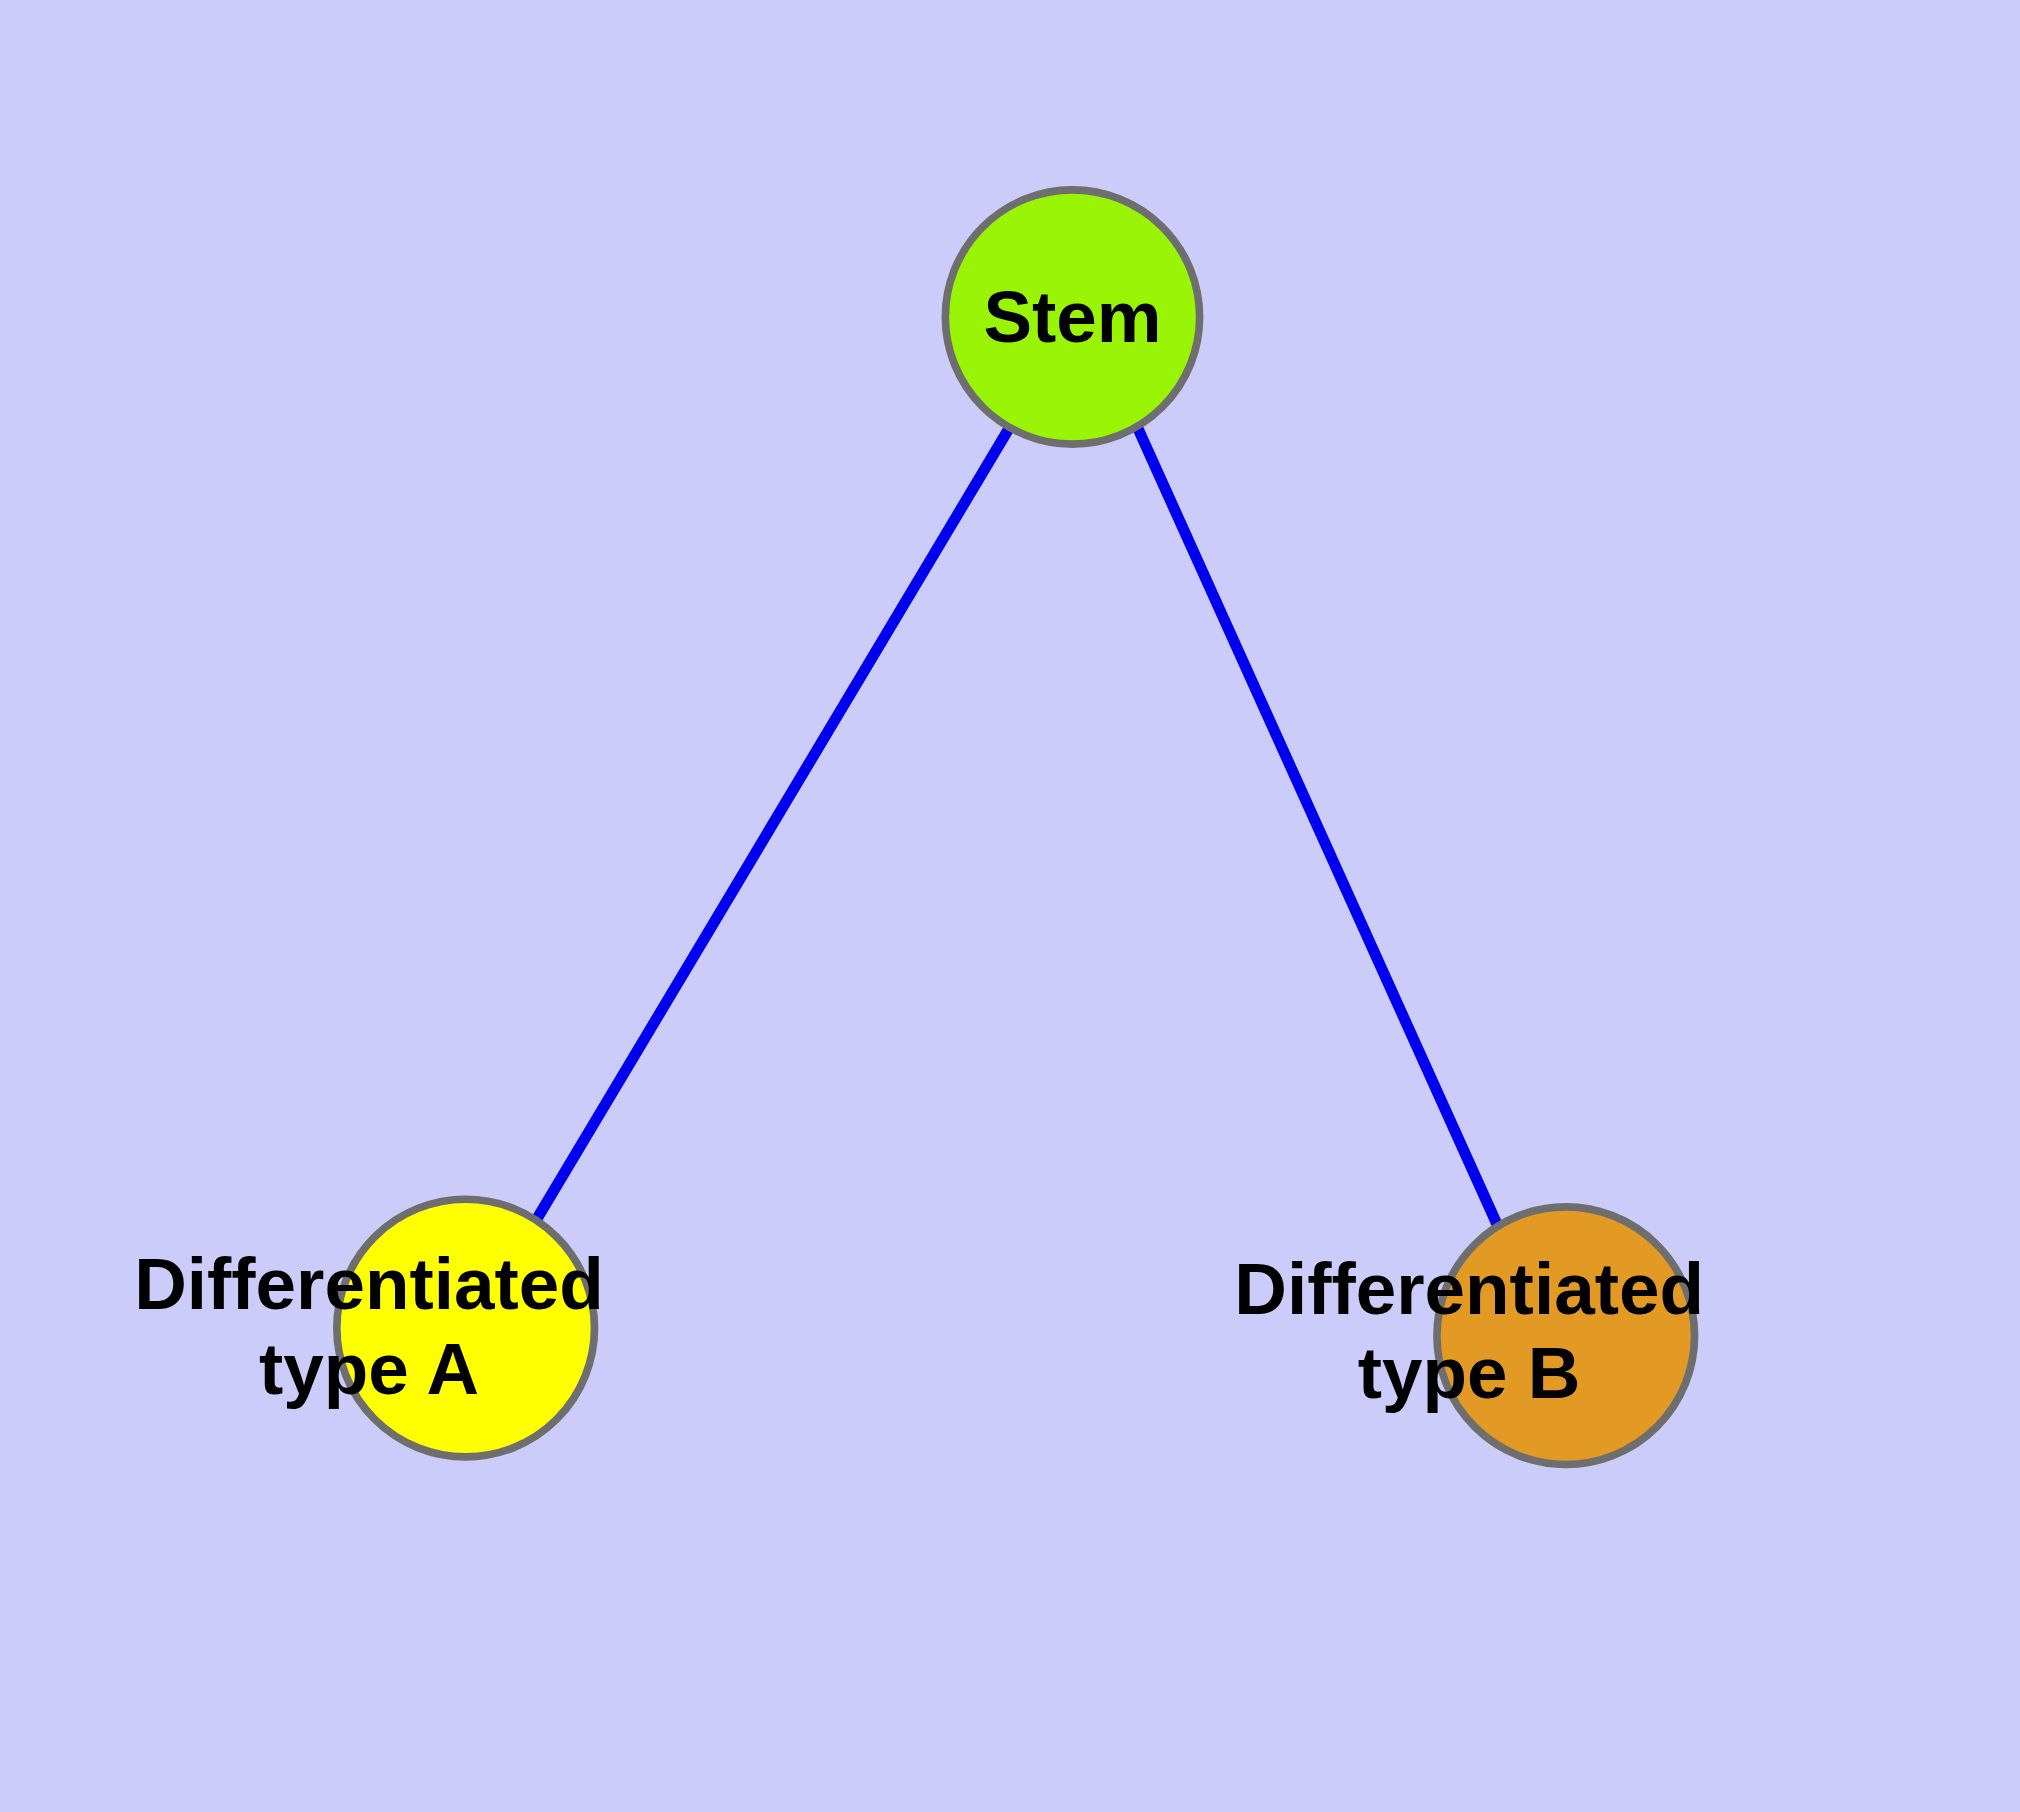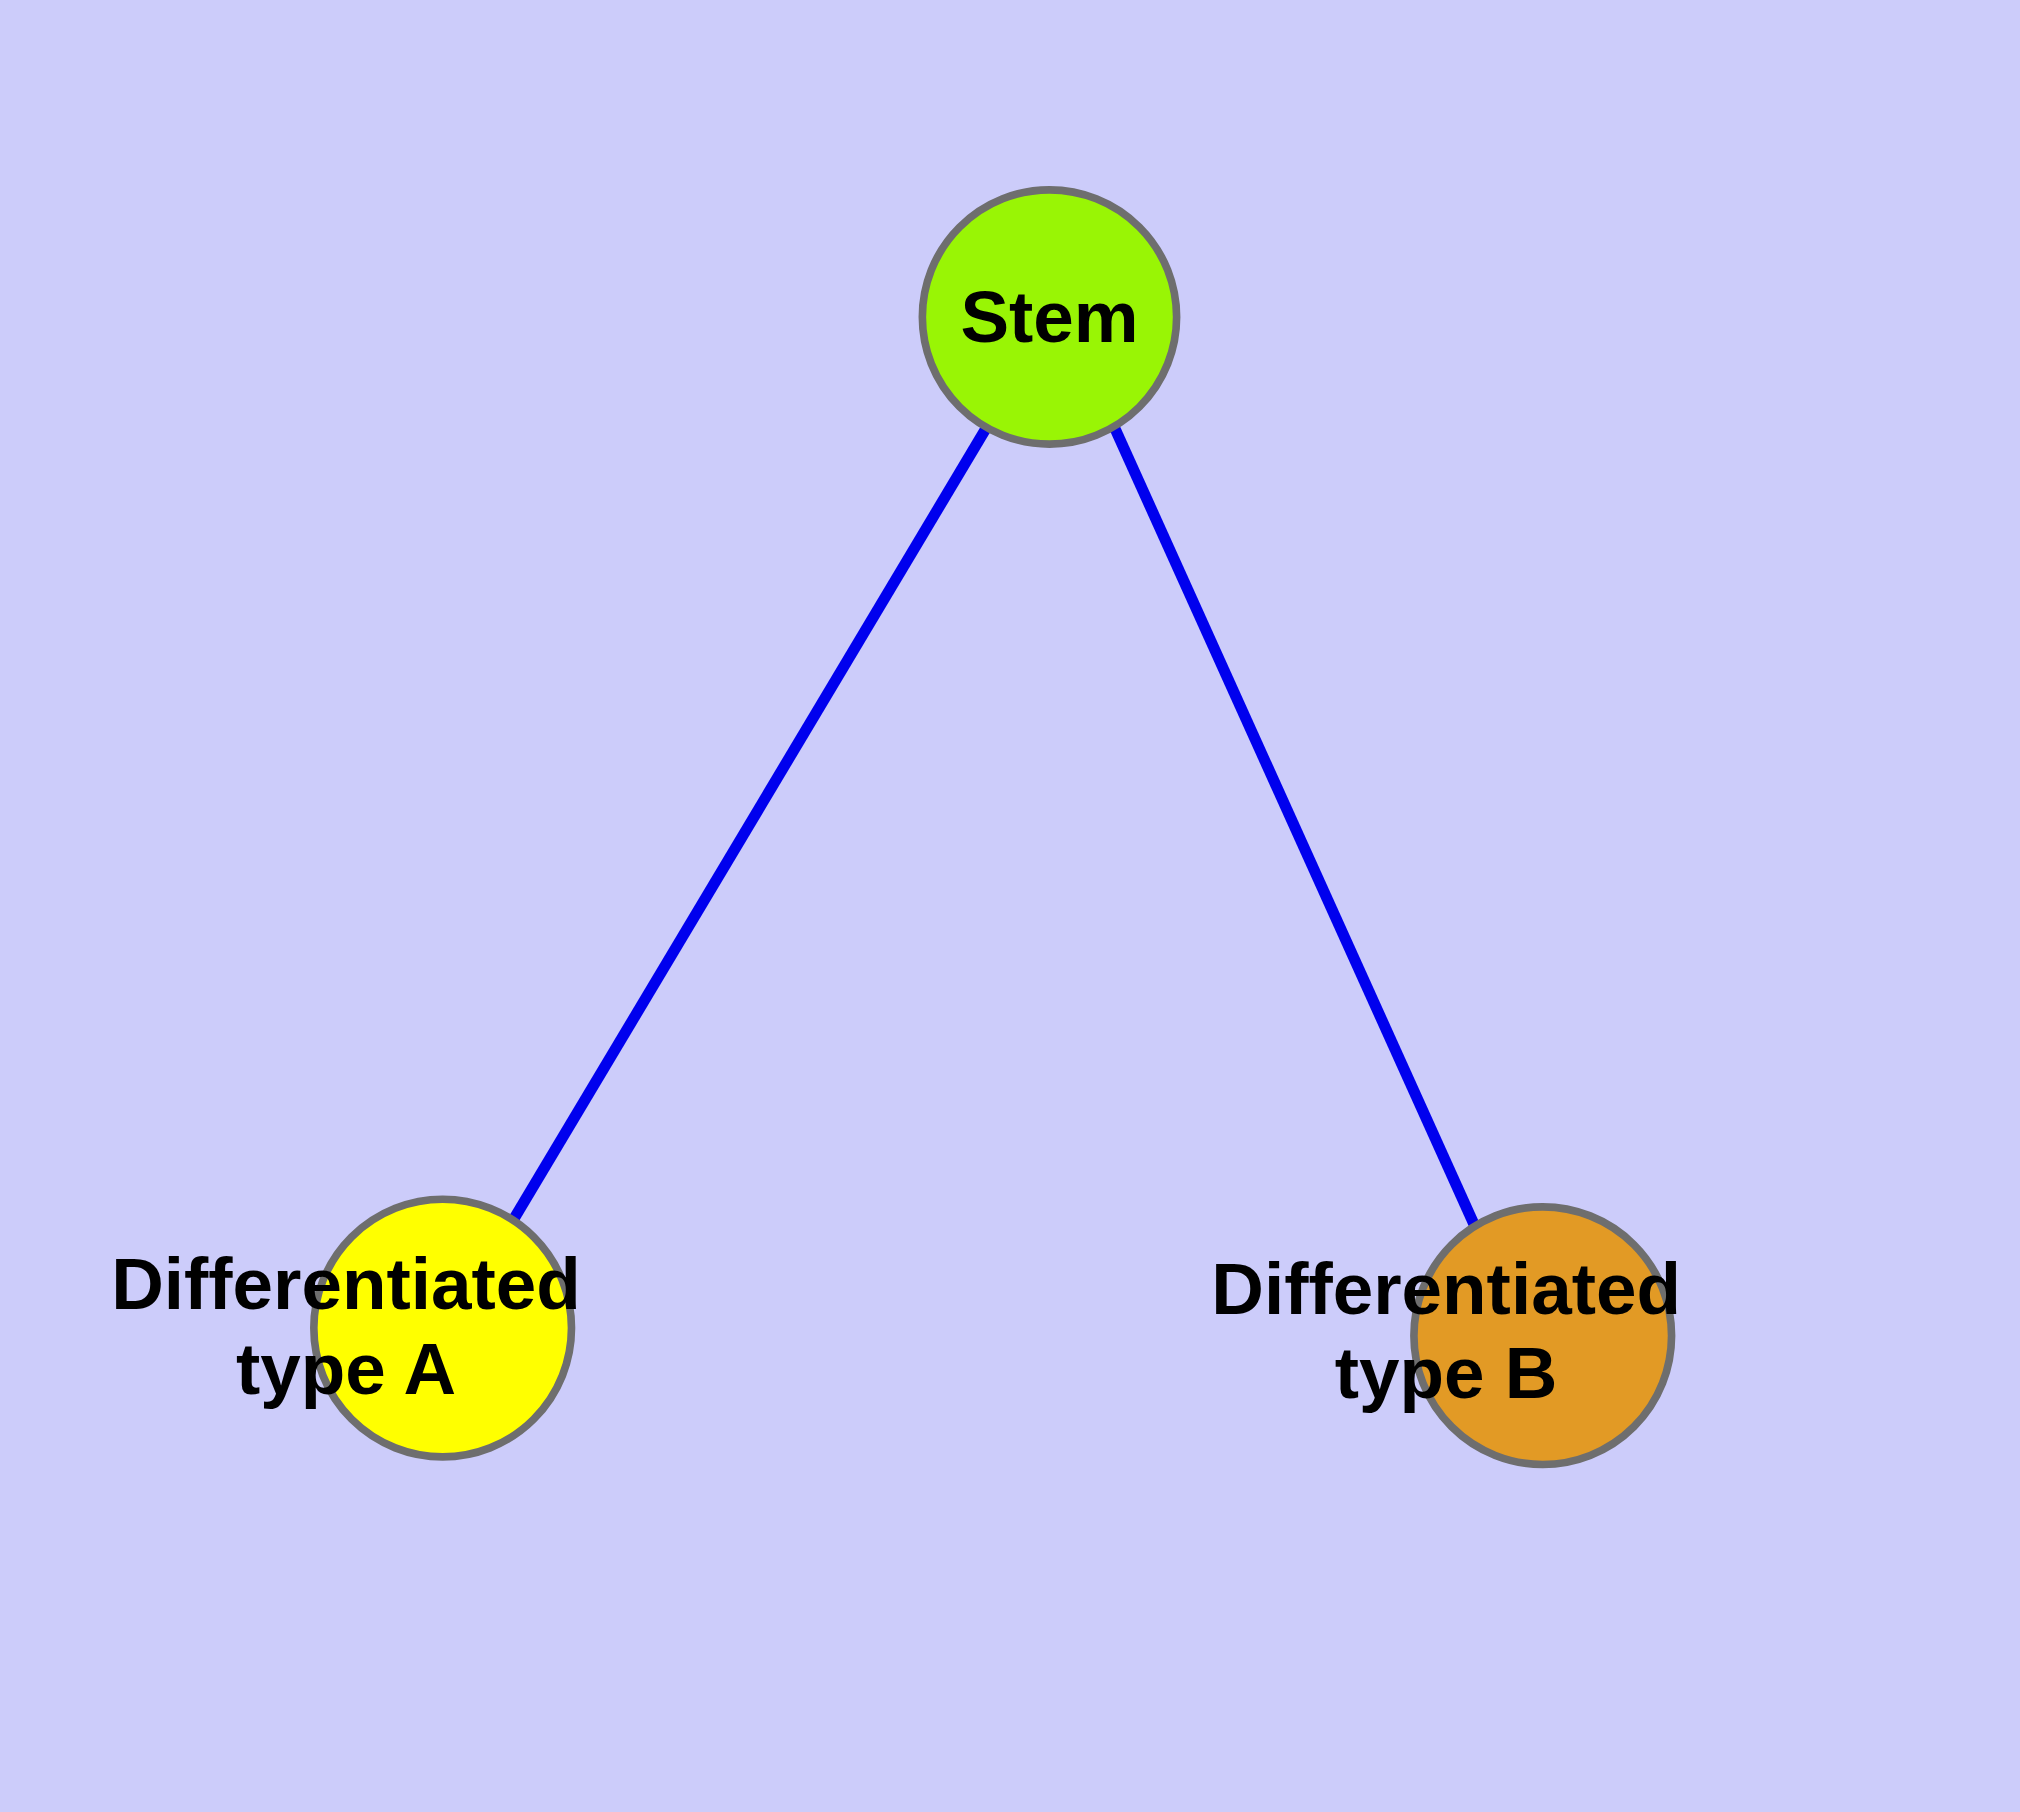--- a/index.html
+++ b/index.html
@@ -11,20 +11,21 @@
     width: 2021px;
     height: 1812px;
     font-family: "Liberation Sans", sans-serif;
     overflow: hidden;
   }
   #diagram-canvas {
     position: relative;
     width: 1992px;
     height: 1812px;
     background: #ccccfa;
+    margin-left: 23px;
   }
   #graph-svg {
     position: absolute;
     top: 0;
     left: 0;
     width: 2021px;
     height: 1812px;
     display: block;
   }
   .node-label-line {

